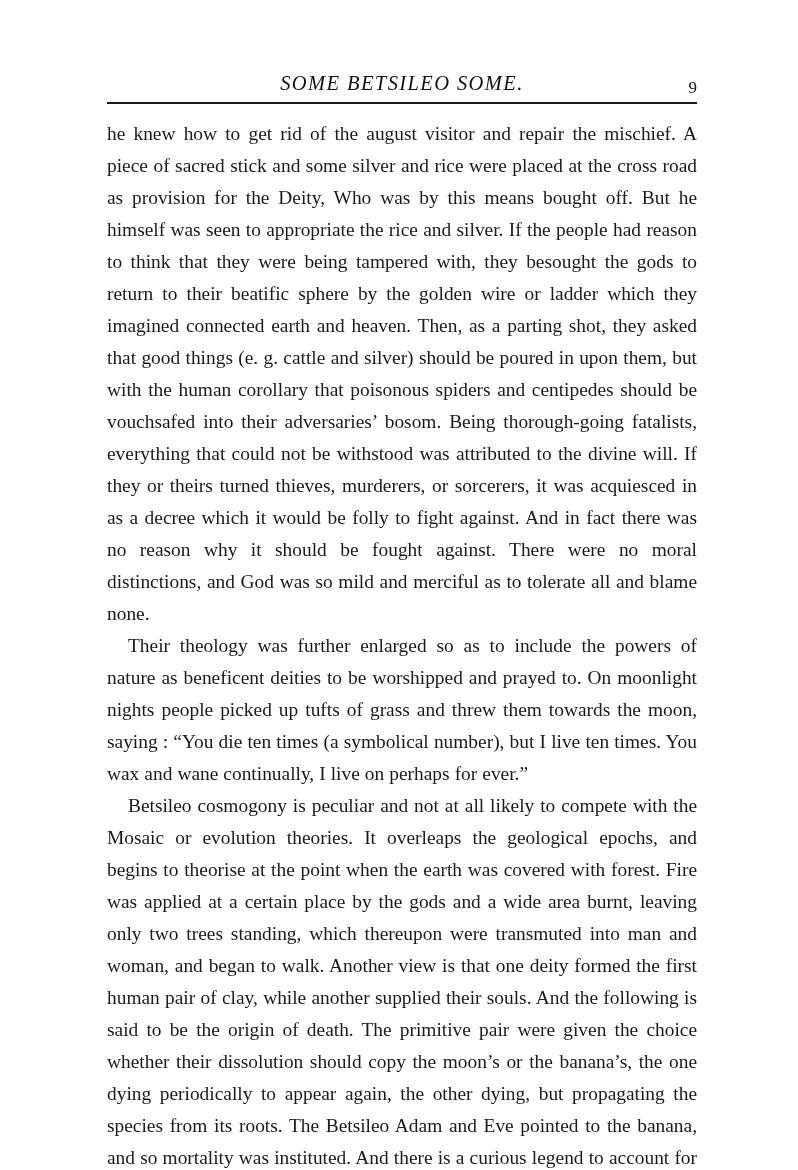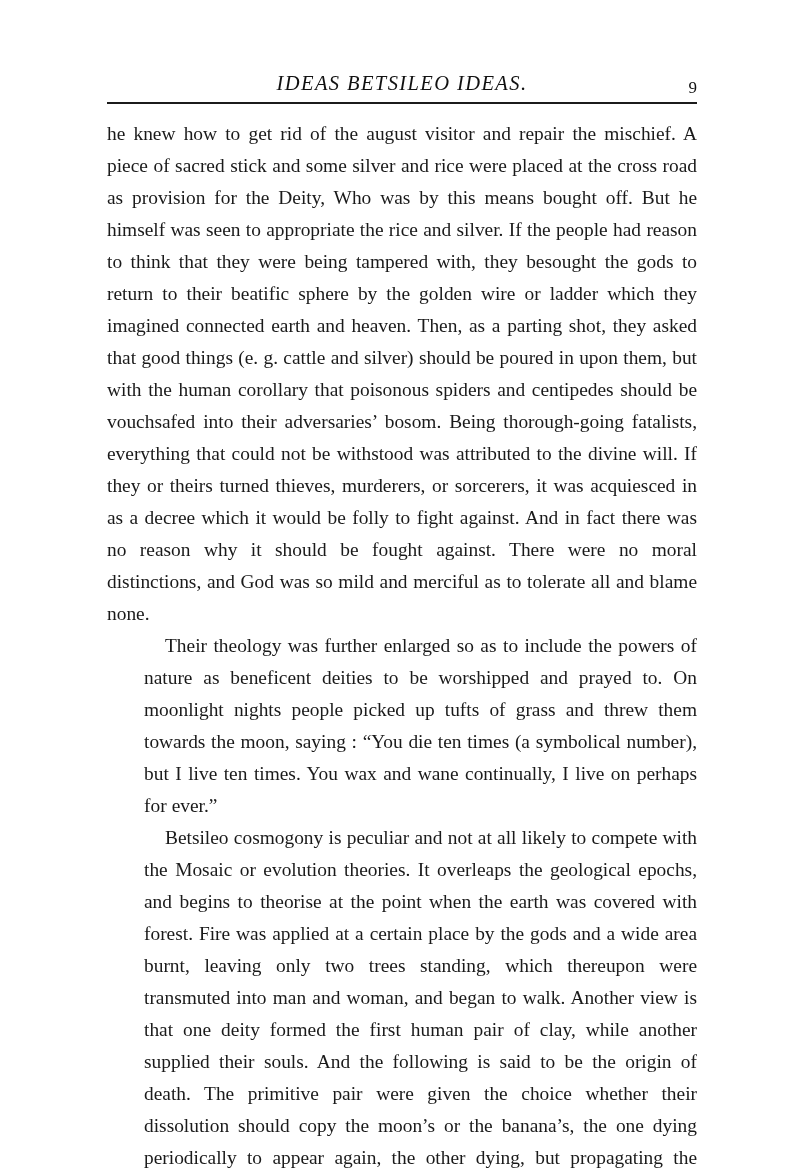--- a/index.html
+++ b/index.html
@@ -61,35 +61,34 @@
     line-height: 32px;
     text-align: justify;
     text-align-last: left;
     color: #1a1a1a;
     word-spacing: 0.2px;
     -webkit-hyphens: none;
     hyphens: none;
   }
   .body-text p.indent {
     text-indent: 21px;
-    margin-left: 37px;
   }
   .body-text p.last {
     text-align-last: justify;
   }
 </style>
 </head>
 <body>
 
 <div class="page">
 
   <div class="content">
 
     <div class="running-head">
-      <span class="running-head-title">IDEAS BETSILEO IDEAS.</span>
+      <span class="running-head-title">SOME BETSILEO SOME.</span>
       <span class="folio">9</span>
     </div>
 
     <div class="head-rule"></div>
 
     <div class="body-text">
       <p>he knew how to get rid of the august visitor and repair the mischief.  A piece of sacred stick and some silver and rice were placed at the cross road as provision for the Deity, Who was by this means bought off.  But he himself was seen to appropriate the rice and silver.  If the people had reason to think that they were being tampered with, they besought the gods to return to their beatific sphere by the golden wire or ladder which they imagined connected earth and heaven.  Then, as a parting shot, they asked that good things (e. g. cattle and silver) should be poured in upon them, but with the human corollary that poisonous spiders and centipedes should be vouchsafed into their adversaries’ bosom.  Being thorough-going fatalists, everything that could not be withstood was attributed to the divine will.  If they or theirs turned thieves, murderers, or sorcerers, it was acquiesced in as a decree which it would be folly to fight against.  And in fact there was no reason why it should be fought against.  There were no moral distinctions, and God was so mild and merciful as to tolerate all and blame none.</p>
       <p class="indent">Their theology was further enlarged so as to include the powers of nature as beneficent deities to be worshipped and prayed to.  On moonlight nights people picked up tufts of grass and threw them towards the moon, saying : “You die ten times (a symbolical number), but I live ten times.  You wax and wane continually, I live on perhaps for ever.”</p>
       <p class="indent last">Betsileo cosmogony is peculiar and not at all likely to compete with the Mosaic or evolution theories.  It overleaps the geological epochs, and begins to theorise at the point when the earth was covered with forest.  Fire was applied at a certain place by the gods and a wide area burnt, leaving only two trees standing, which thereupon were transmuted into man and woman, and began to walk.  Another view is that one deity formed the first human pair of clay, while another supplied their souls.  And the following is said to be the origin of death. The primitive pair were given the choice whether their dissolution should copy the moon’s or the banana’s, the one dying periodically to appear again, the other dying, but propagating the species from its roots.  The Betsileo Adam and Eve pointed to the banana, and so mortality was instituted.  And there is a curious legend to account for the attachment of men and dogs.  Such is the Betsileo’s affection for his canine friend that I fancy the literal rendering of the passage in Rev. xxii. 15 “without are dogs” would be a serious stumbling-block. This is how it came about.  There were two brothers, one modest and teachable, the other proud and headstrong.  Both were caught up to Elysium, and at the heavenly portals</p>
     </div>

